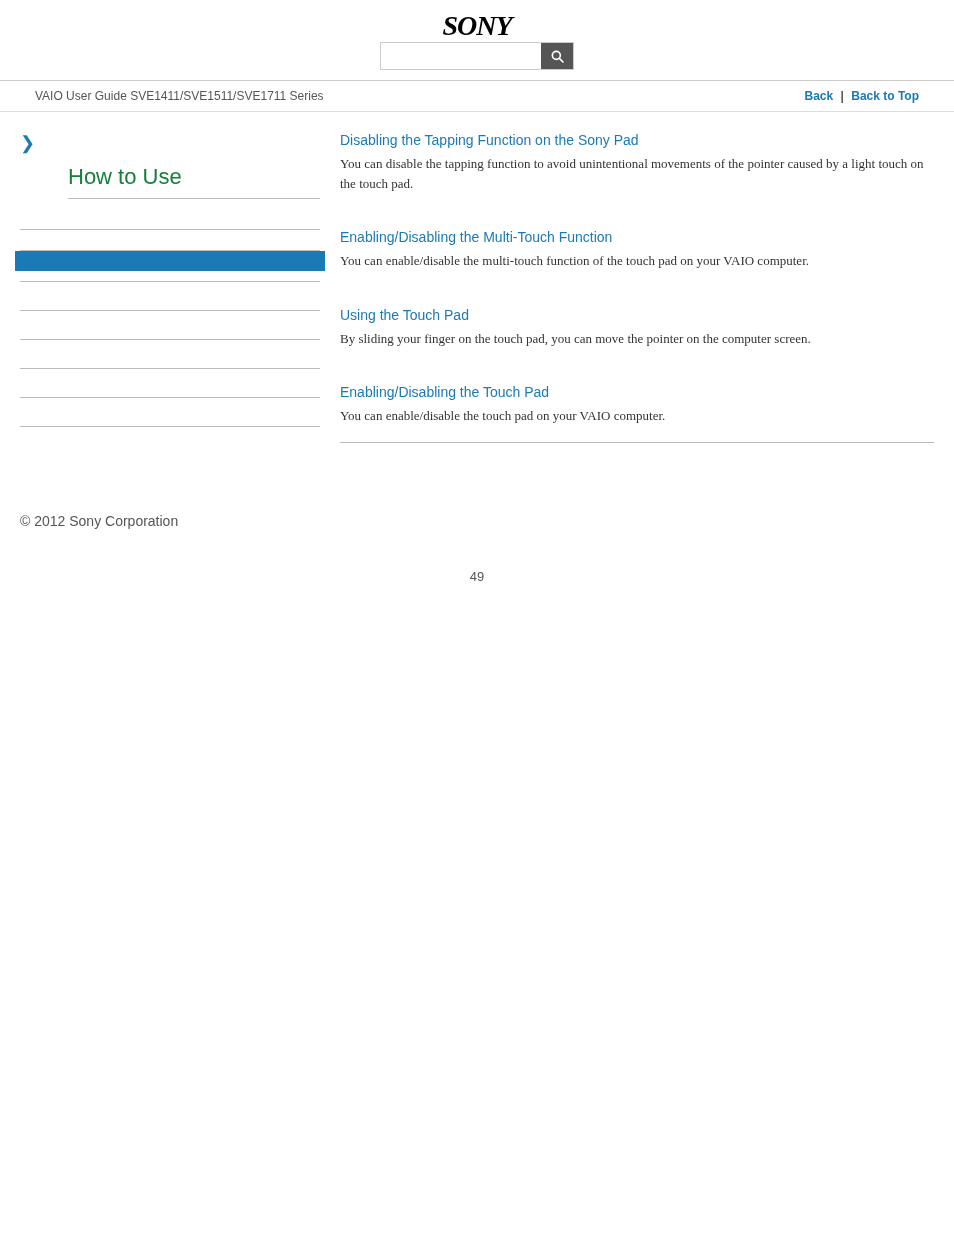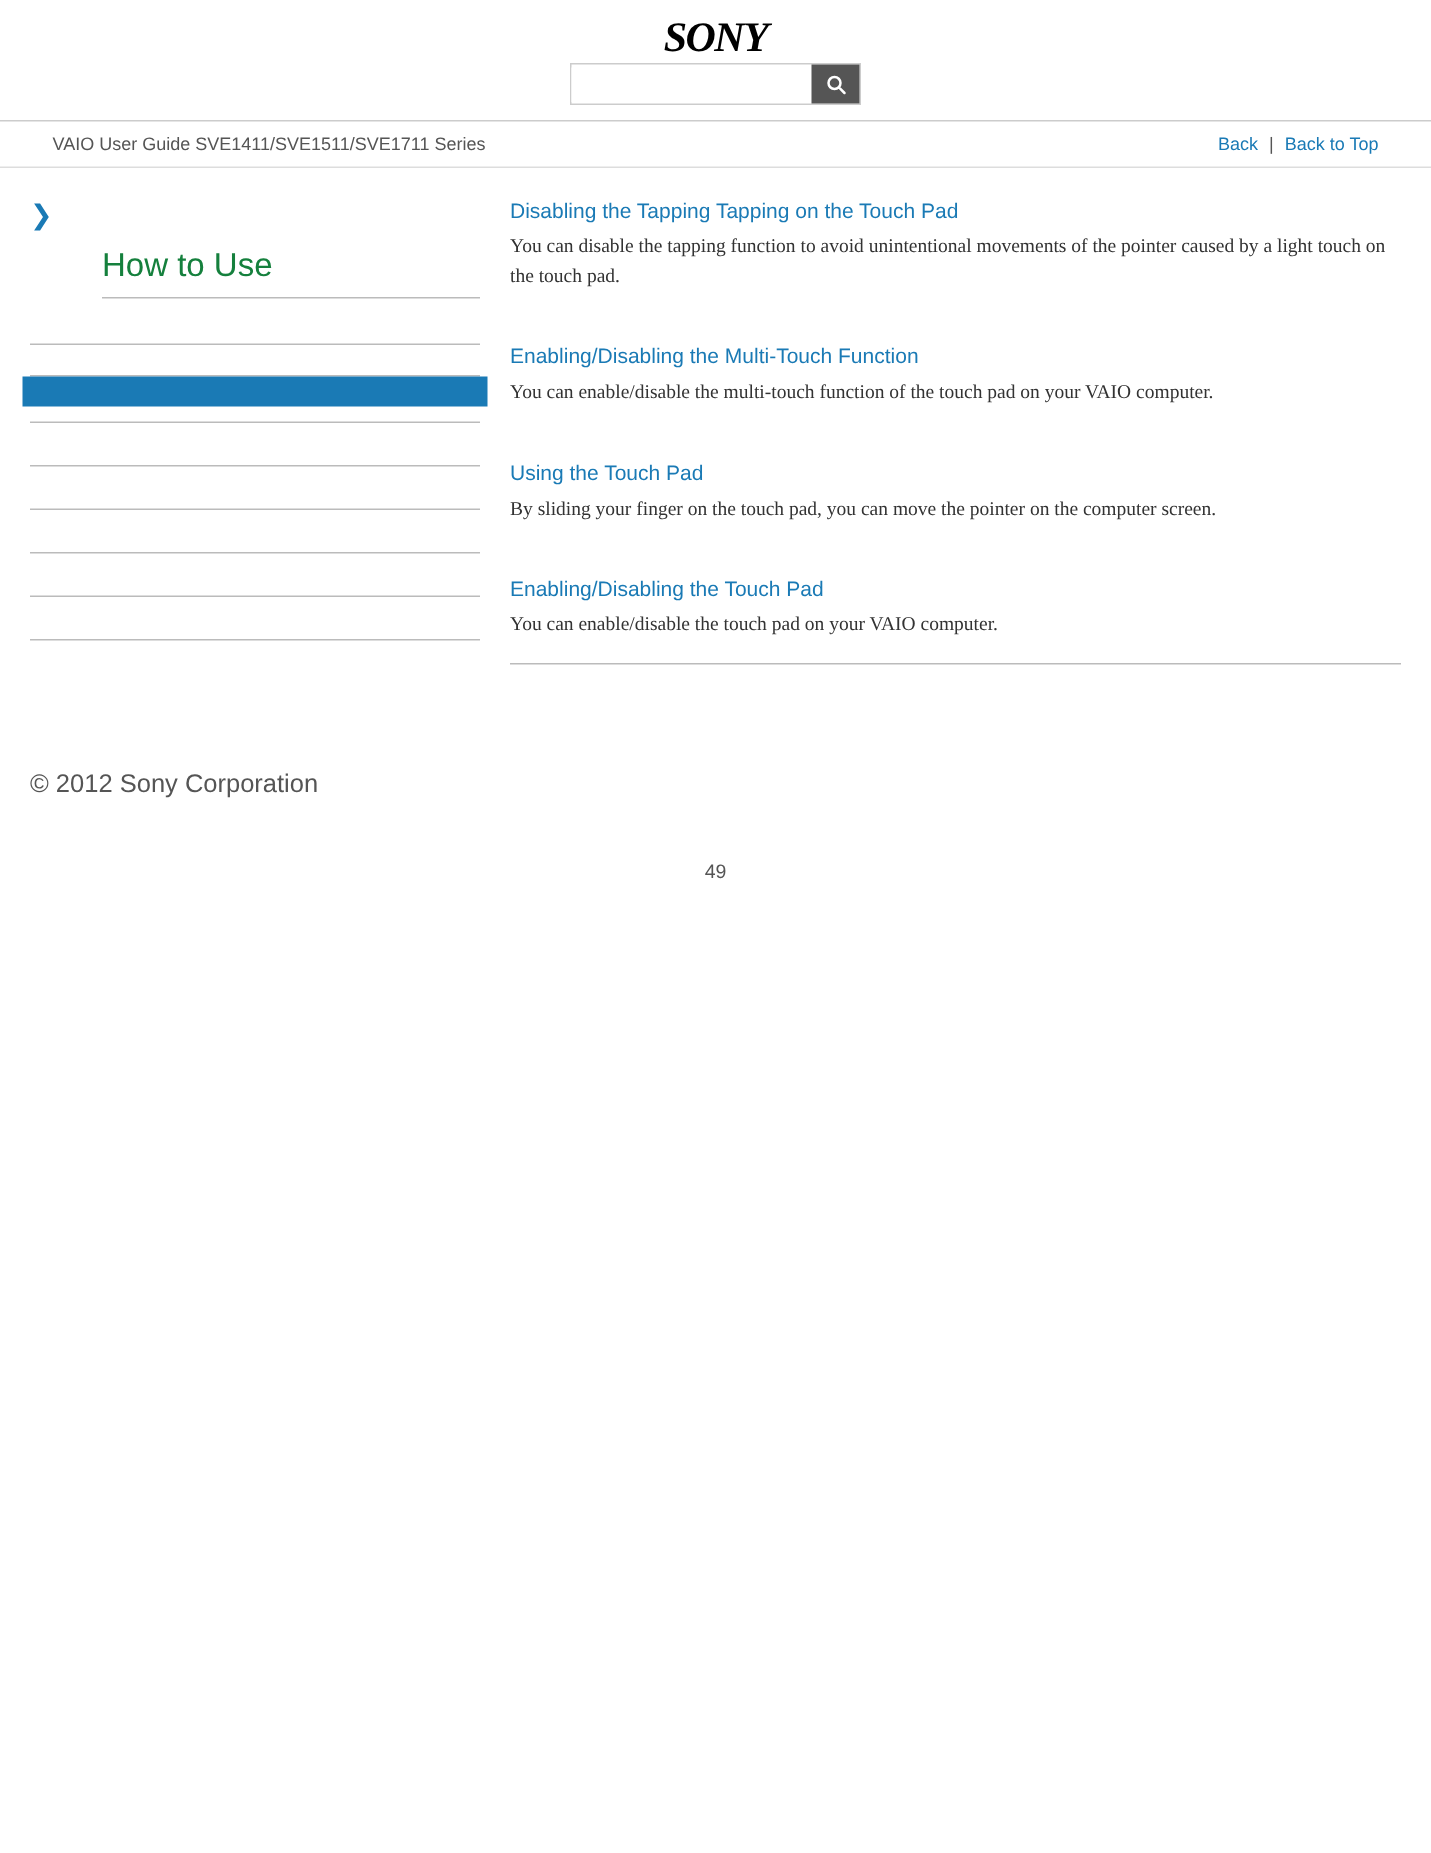--- a/index.html
+++ b/index.html
@@ -75,20 +75,21 @@
       border-bottom: 1px solid #ddd;
     }
 
     .guide-title {
       font-size: 12px;
       color: #555;
     }
 
     .nav-links {
       font-size: 12px;
+      font-weight: bold;
     }
 
     .nav-links a {
       color: #1a7ab5;
       text-decoration: none;
     }
 
     .nav-links .separator {
       margin: 0 4px;
       color: #555;
@@ -166,21 +167,21 @@
       line-height: 1.5;
       font-family: Liberation Serif, serif;
     }
 
     
     .page-footer {
       padding: 30px 20px 10px 20px;
     }
 
     .copyright {
-      font-size: 17px;
+      font-size: 14px;
       color: #555;
     }
 
     .page-number {
       text-align: center;
       font-size: 13px;
       color: #555;
       padding: 10px 17px;
       margin-top: 20px;
     }
@@ -240,21 +241,21 @@
       <div class="sidebar-line"></div>
       <div class="sidebar-line"></div>
       <div class="sidebar-line"></div>
       <div class="sidebar-line"></div>
     </div>
   </div>
 
   <div class="content-area">
 
     <div class="content-item">
-      <a class="content-item-title" href="#">Disabling the Tapping Tapping on the Touch Pad</a>
+      <a class="content-item-title" href="#">Disabling the Tapping Function on the Sony Pad</a>
       <p class="content-item-desc">You can disable the tapping function to avoid unintentional movements of the pointer caused by a light touch on the touch pad.</p>
     </div>
 
     <div class="content-item">
       <a class="content-item-title" href="#">Enabling/Disabling the Multi-Touch Function</a>
       <p class="content-item-desc">You can enable/disable the multi-touch function of the touch pad on your VAIO computer.</p>
     </div>
 
     <div class="content-item">
       <a class="content-item-title" href="#">Using the Touch Pad</a>

